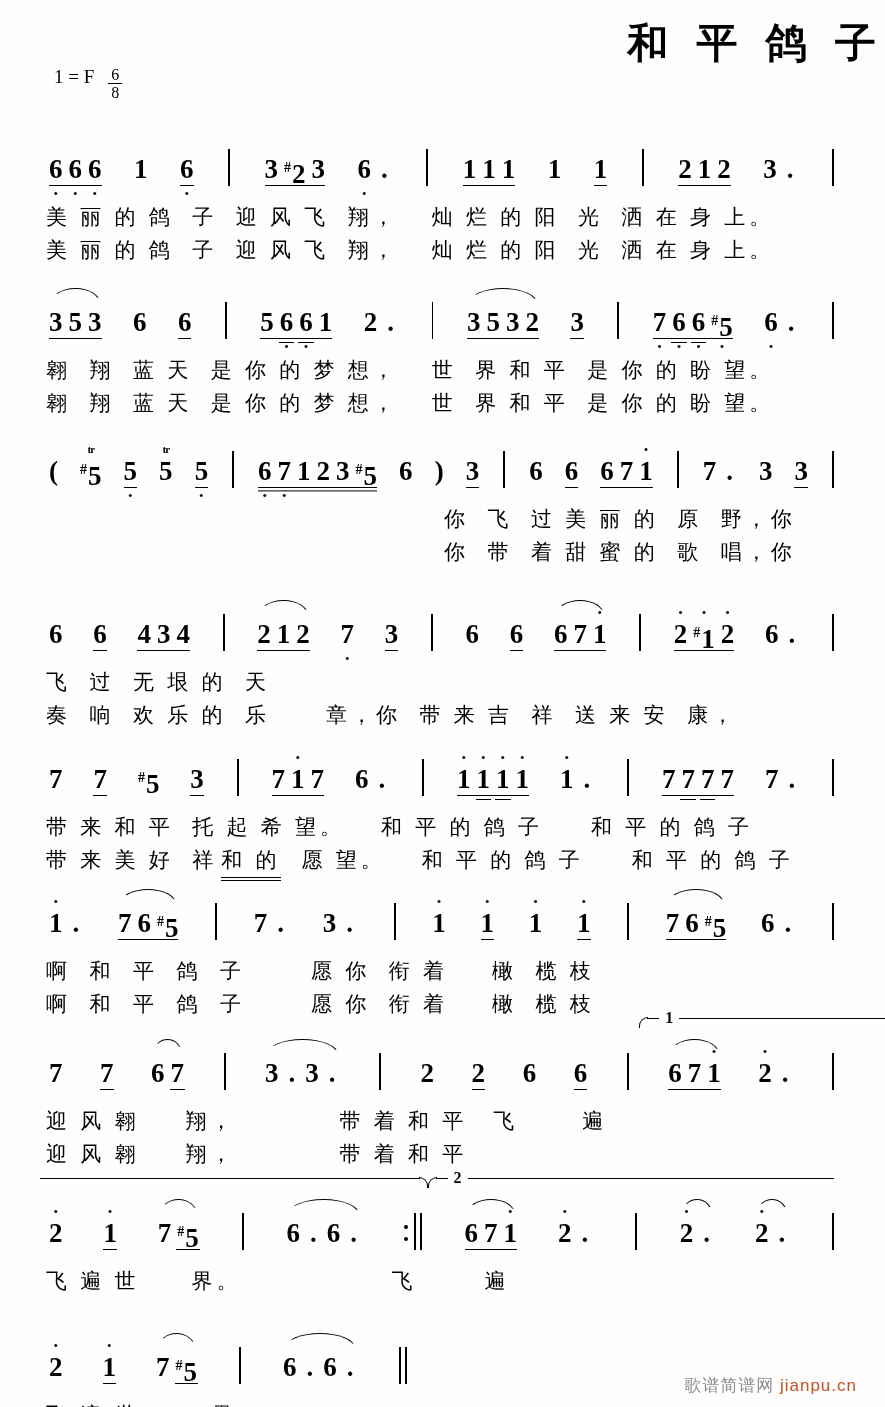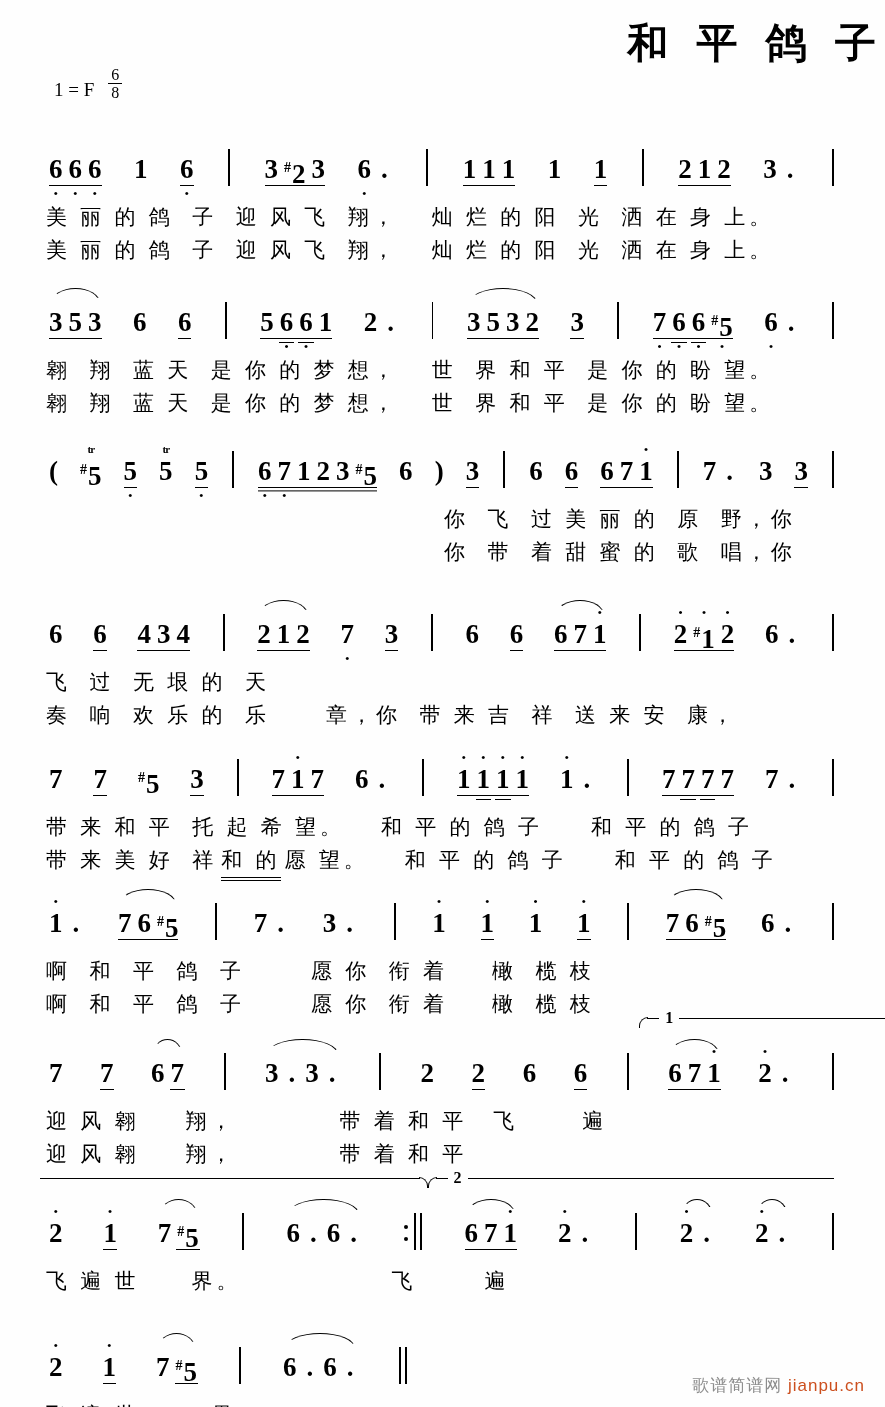--- a/index.html
+++ b/index.html
@@ -3,21 +3,21 @@
 <meta charset="utf-8">
 <style>
   html,body{margin:0;padding:0;background:#e8e8e8;}
   .sheet{
     position:relative;width:885px;height:1407px;margin:0 auto;background:#fefefe;
     font-family:"Liberation Serif","DejaVu Serif",serif;color:#000;overflow:hidden;
   }
   
   .header{position:relative;height:118px;}
   .title{text-align:right;font-size:41px;font-weight:bold;letter-spacing:9px;padding-top:16px;}
-  .keysig{position:absolute;left:54px;top:66px;font-size:19px;display:flex;align-items:flex-end;gap:14px;}
+  .keysig{position:absolute;left:54px;top:66px;font-size:19px;display:flex;align-items:flex-start;gap:14px;}
   .meter{display:inline-flex;flex-direction:column;align-items:center;font-size:16px;line-height:17px;}
   .meter .num{border-bottom:1.4px solid #000;padding:0 3px;}
   .credits{position:absolute;right:26px;top:46px;font-size:19px;font-weight:bold;line-height:33px;text-align:left;}
   
   .system{padding:0 46px;position:relative;}
   .sys1{margin-top:22px}.sys2{margin-top:26px}.sys3{margin-top:22px}
   .sys4{margin-top:36px}.sys5{margin-top:18px}.sys6{margin-top:13px}
   .sys7{margin-top:23px}.sys8{margin-top:33px}.sys9{margin-top:40px}
   .notes{display:flex;justify-content:space-between;align-items:flex-start;position:relative;}
   .notes.short{justify-content:flex-start;gap:34px;}
@@ -48,21 +48,21 @@
   .volta.hl::before{content:"";position:absolute;left:-8px;top:-1.7px;width:8px;height:10px;
     border-top:1.7px solid #000;border-left:1.7px solid #000;border-top-left-radius:9px;}
   .volta.hr::after{content:"";position:absolute;right:-8px;top:-1.7px;width:8px;height:10px;
     border-top:1.7px solid #000;border-right:1.7px solid #000;border-top-right-radius:9px;}
   .vl{position:absolute;left:12px;top:-11px;background:#fefefe;padding:0 6px;font-size:16px;font-weight:bold;line-height:20px;}
   
   .lyr{display:flex;align-items:baseline;font-size:21px;line-height:33px;letter-spacing:4px;}
   .seg{white-space:pre;}
   .seg.du{border-bottom:4px double #000;}
   
-  .footer{position:absolute;right:20px;bottom:10px;font-size:17px;
+  .footer{position:absolute;right:28px;bottom:10px;font-size:17px;
     font-family:"Liberation Sans","DejaVu Sans",sans-serif;letter-spacing:1px;}
 </style>
 </head>
 <body>
 
 <div class="sheet">
   <div class="header">
     <div class="title">和 平 鸽 子</div>
     <div class="keysig">
       <span>1 = F</span>
@@ -903,21 +903,21 @@
           </span>
         </div>
         <div class="lyr">
           <span class="seg">带 来 和 平  托 起 希 望。</span>
           <span class="seg" style="margin-left: 36px;">和 平 的 鸽 子</span>
           <span class="seg" style="margin-left: 48px;">和 平 的 鸽 子</span>
         </div>
         <div class="lyr">
           <span class="seg">带 来 美 好  祥</span>
           <span class="seg du" style="margin-left: 4px;">和 的</span>
-          <span class="seg" style="margin-left: 4px;">愿 望。</span>
+          <span class="seg" style="margin-left: 21px;">愿 望。</span>
           <span class="seg" style="margin-left: 36px;">和 平 的 鸽 子</span>
           <span class="seg" style="margin-left: 48px;">和 平 的 鸽 子</span>
         </div>
       </div>
       <div class="system sys6">
         <div class="notes">
           <span class="grp">
             <span class="tok">
               <span class="hi">•</span>
               <span class="body">1</span>

